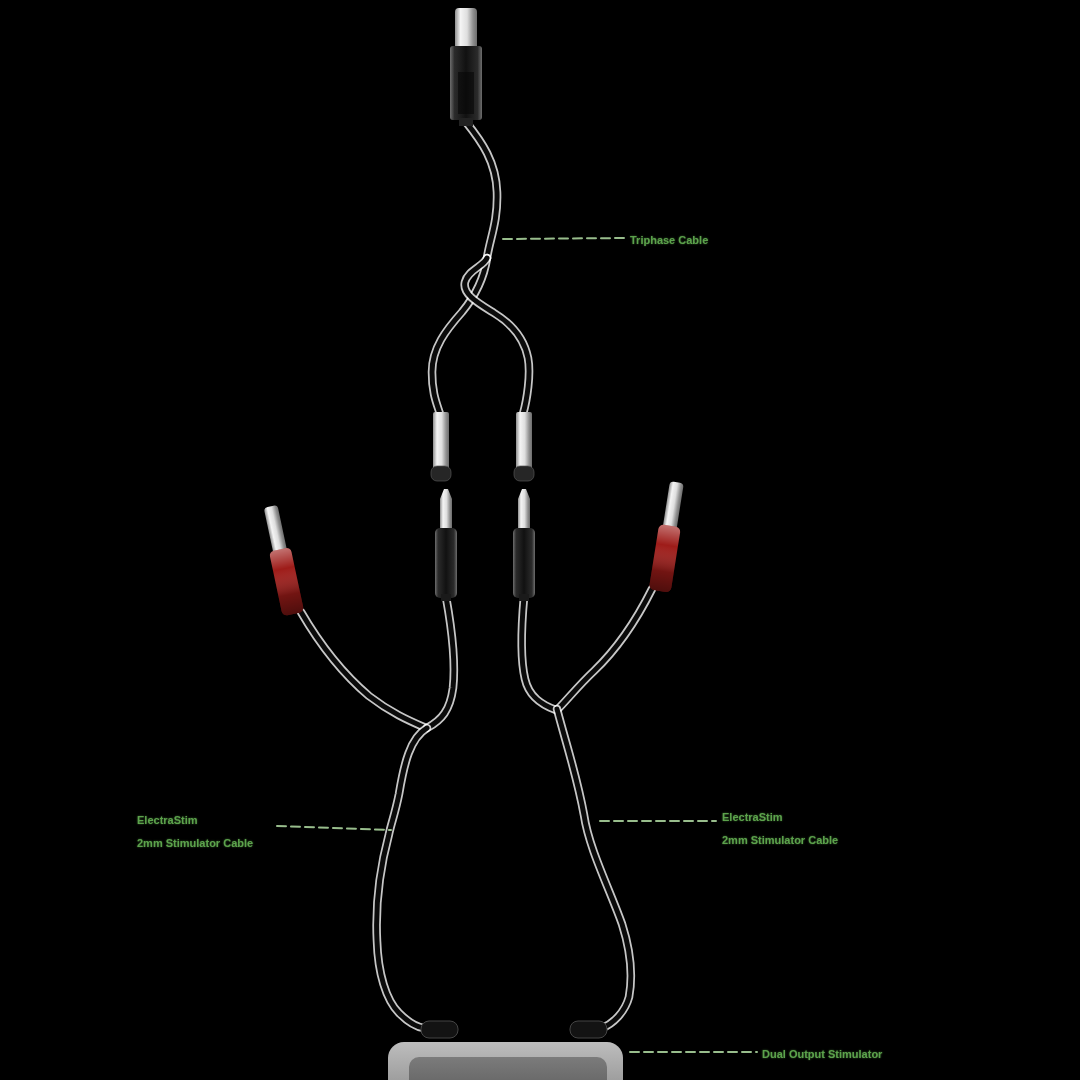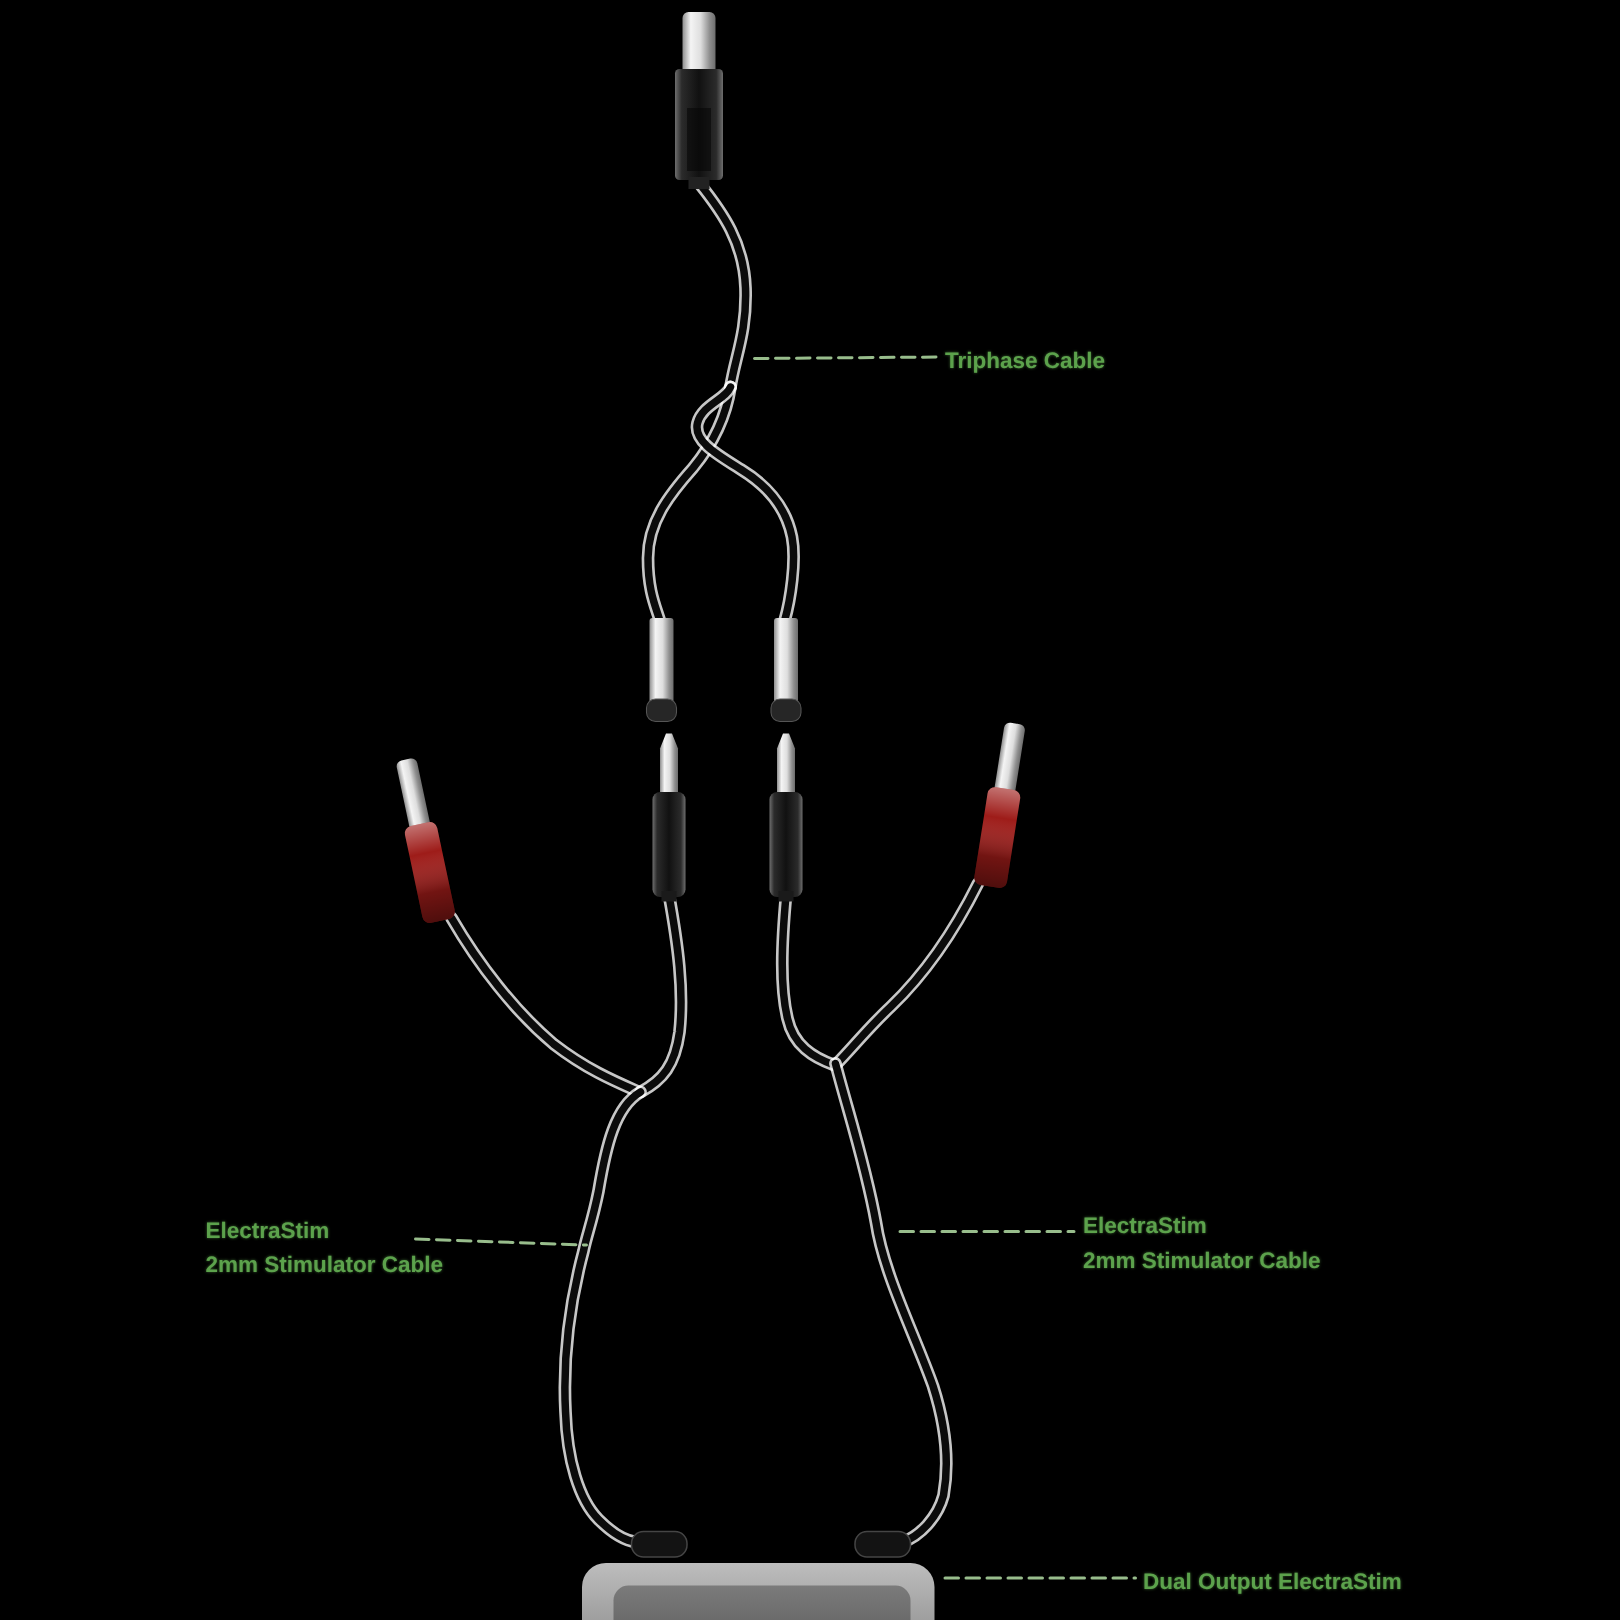--- a/index.html
+++ b/index.html
@@ -38,21 +38,21 @@
   .leader {
     fill: none;
     stroke-width: 2;
     stroke-linecap: round;
     stroke-dasharray: 9 5;
     opacity: 0.9;
   }
   .callout {
     position: absolute;
     color: #5ca24c;
-    font-size: 15px;
+    font-size: 11px;
     font-weight: bold;
     line-height: 23px;
     white-space: nowrap;
     text-shadow: 0 0 2px rgba(92,162,76,0.65);
   }
   .callout span { display: block; }
 </style>
 </head>
 <body>
 
@@ -189,16 +189,16 @@
     <span>ElectraStim</span>
     <span>2mm Stimulator Cable</span>
   </div>
 
   <div class="callout" style="left:722px; top:806px;">
     <span>ElectraStim</span>
     <span>2mm Stimulator Cable</span>
   </div>
 
   <div class="callout" style="left:762px; top:1043px;">
-    <span>Dual Output ElectraStim</span>
+    <span>Dual Output Stimulator</span>
   </div>
 
 </div>
 
 </body></html>

